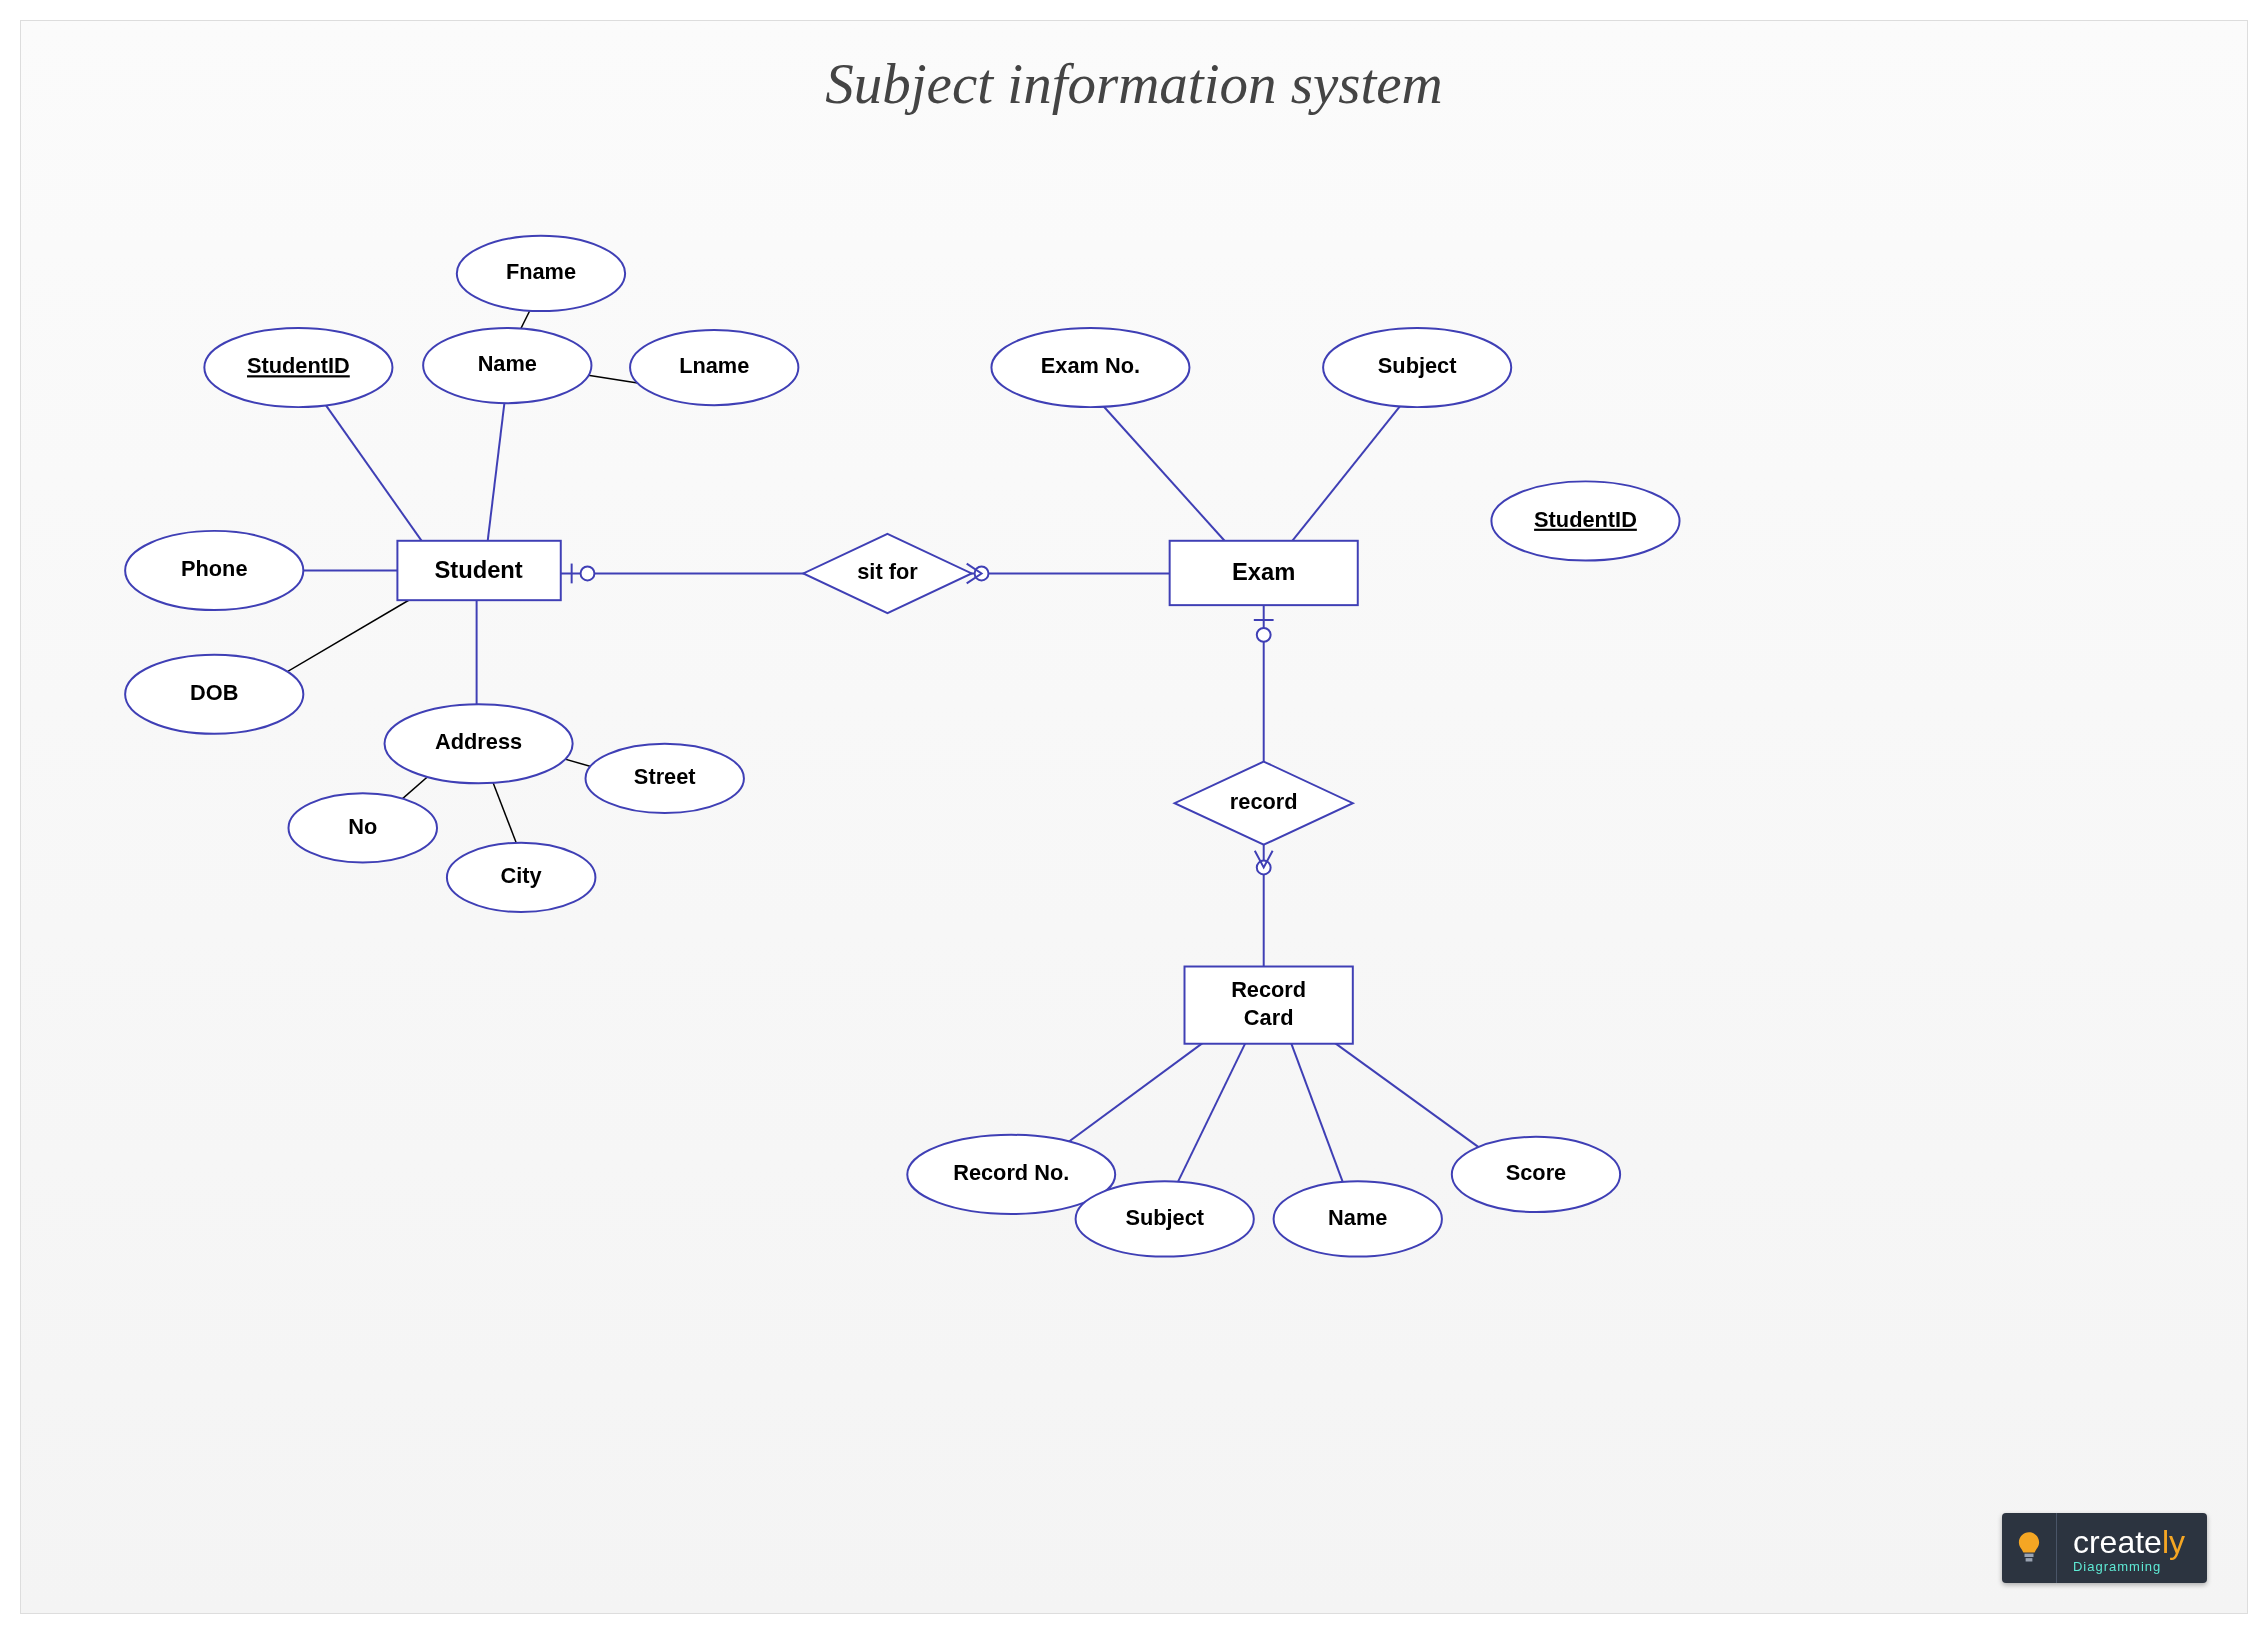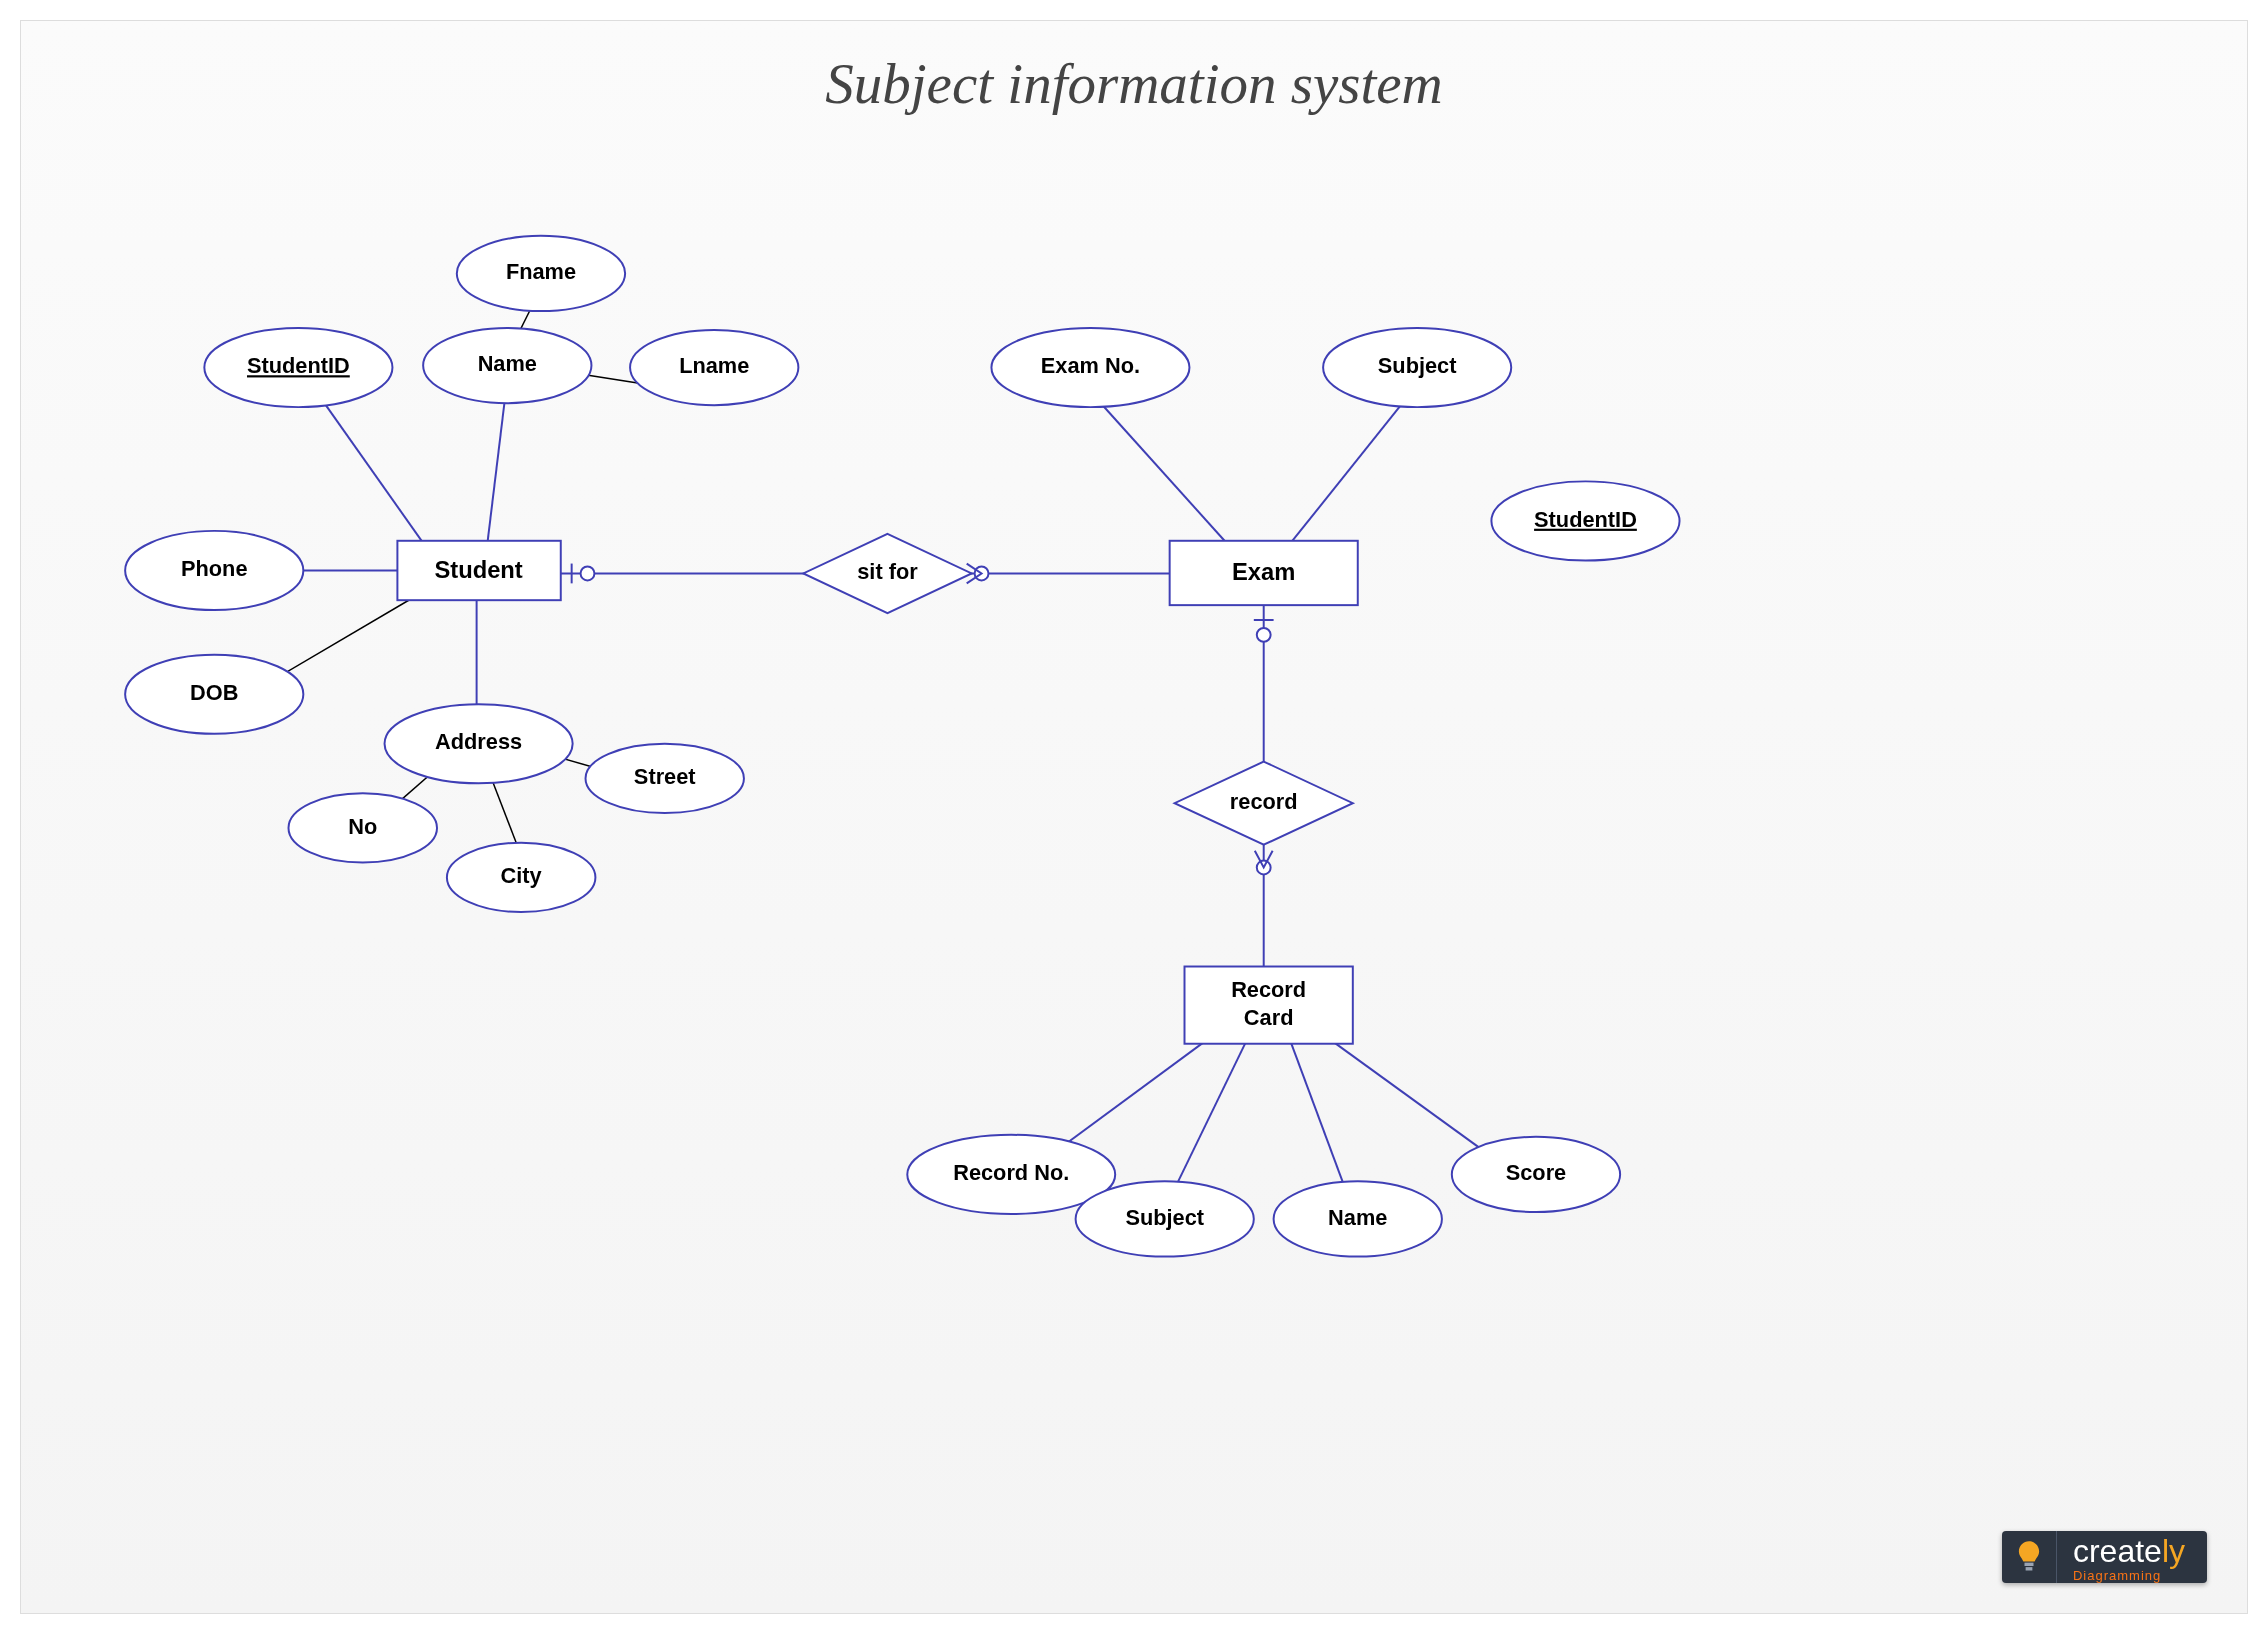--- a/index.html
+++ b/index.html
@@ -62,21 +62,21 @@
     }
     text.underlined { text-decoration: underline; }
     .logo {
       position: absolute;
       right: 40px;
       bottom: 30px;
       display: flex;
       align-items: stretch;
       background: #2c3440;
       border-radius: 4px;
-      height: 52px;
+      height: 70px;
       overflow: hidden;
       box-shadow: 0 2px 5px rgba(0,0,0,.3);
     }
     .logo .bulb {
       width: 55px;
       display: flex;
       align-items: center;
       justify-content: center;
       border-right: 1px solid #4a5568;
     }
@@ -89,21 +89,21 @@
       line-height: 1;
     }
     .logo .brand-top {
       font-size: 32px;
       color: #fff;
       font-weight: 400;
     }
     .logo .brand-top .ly { color: #f5a623; }
     .logo .brand-sub {
       font-size: 13px;
-      color: #f97316;
+      color: #5eead4;
       letter-spacing: 1px;
       margin-top: 2px;
     }
   </style>
 </head>
 <body>
 
 <div class="canvas">
   <div class="title">Subject information system</div>
 

